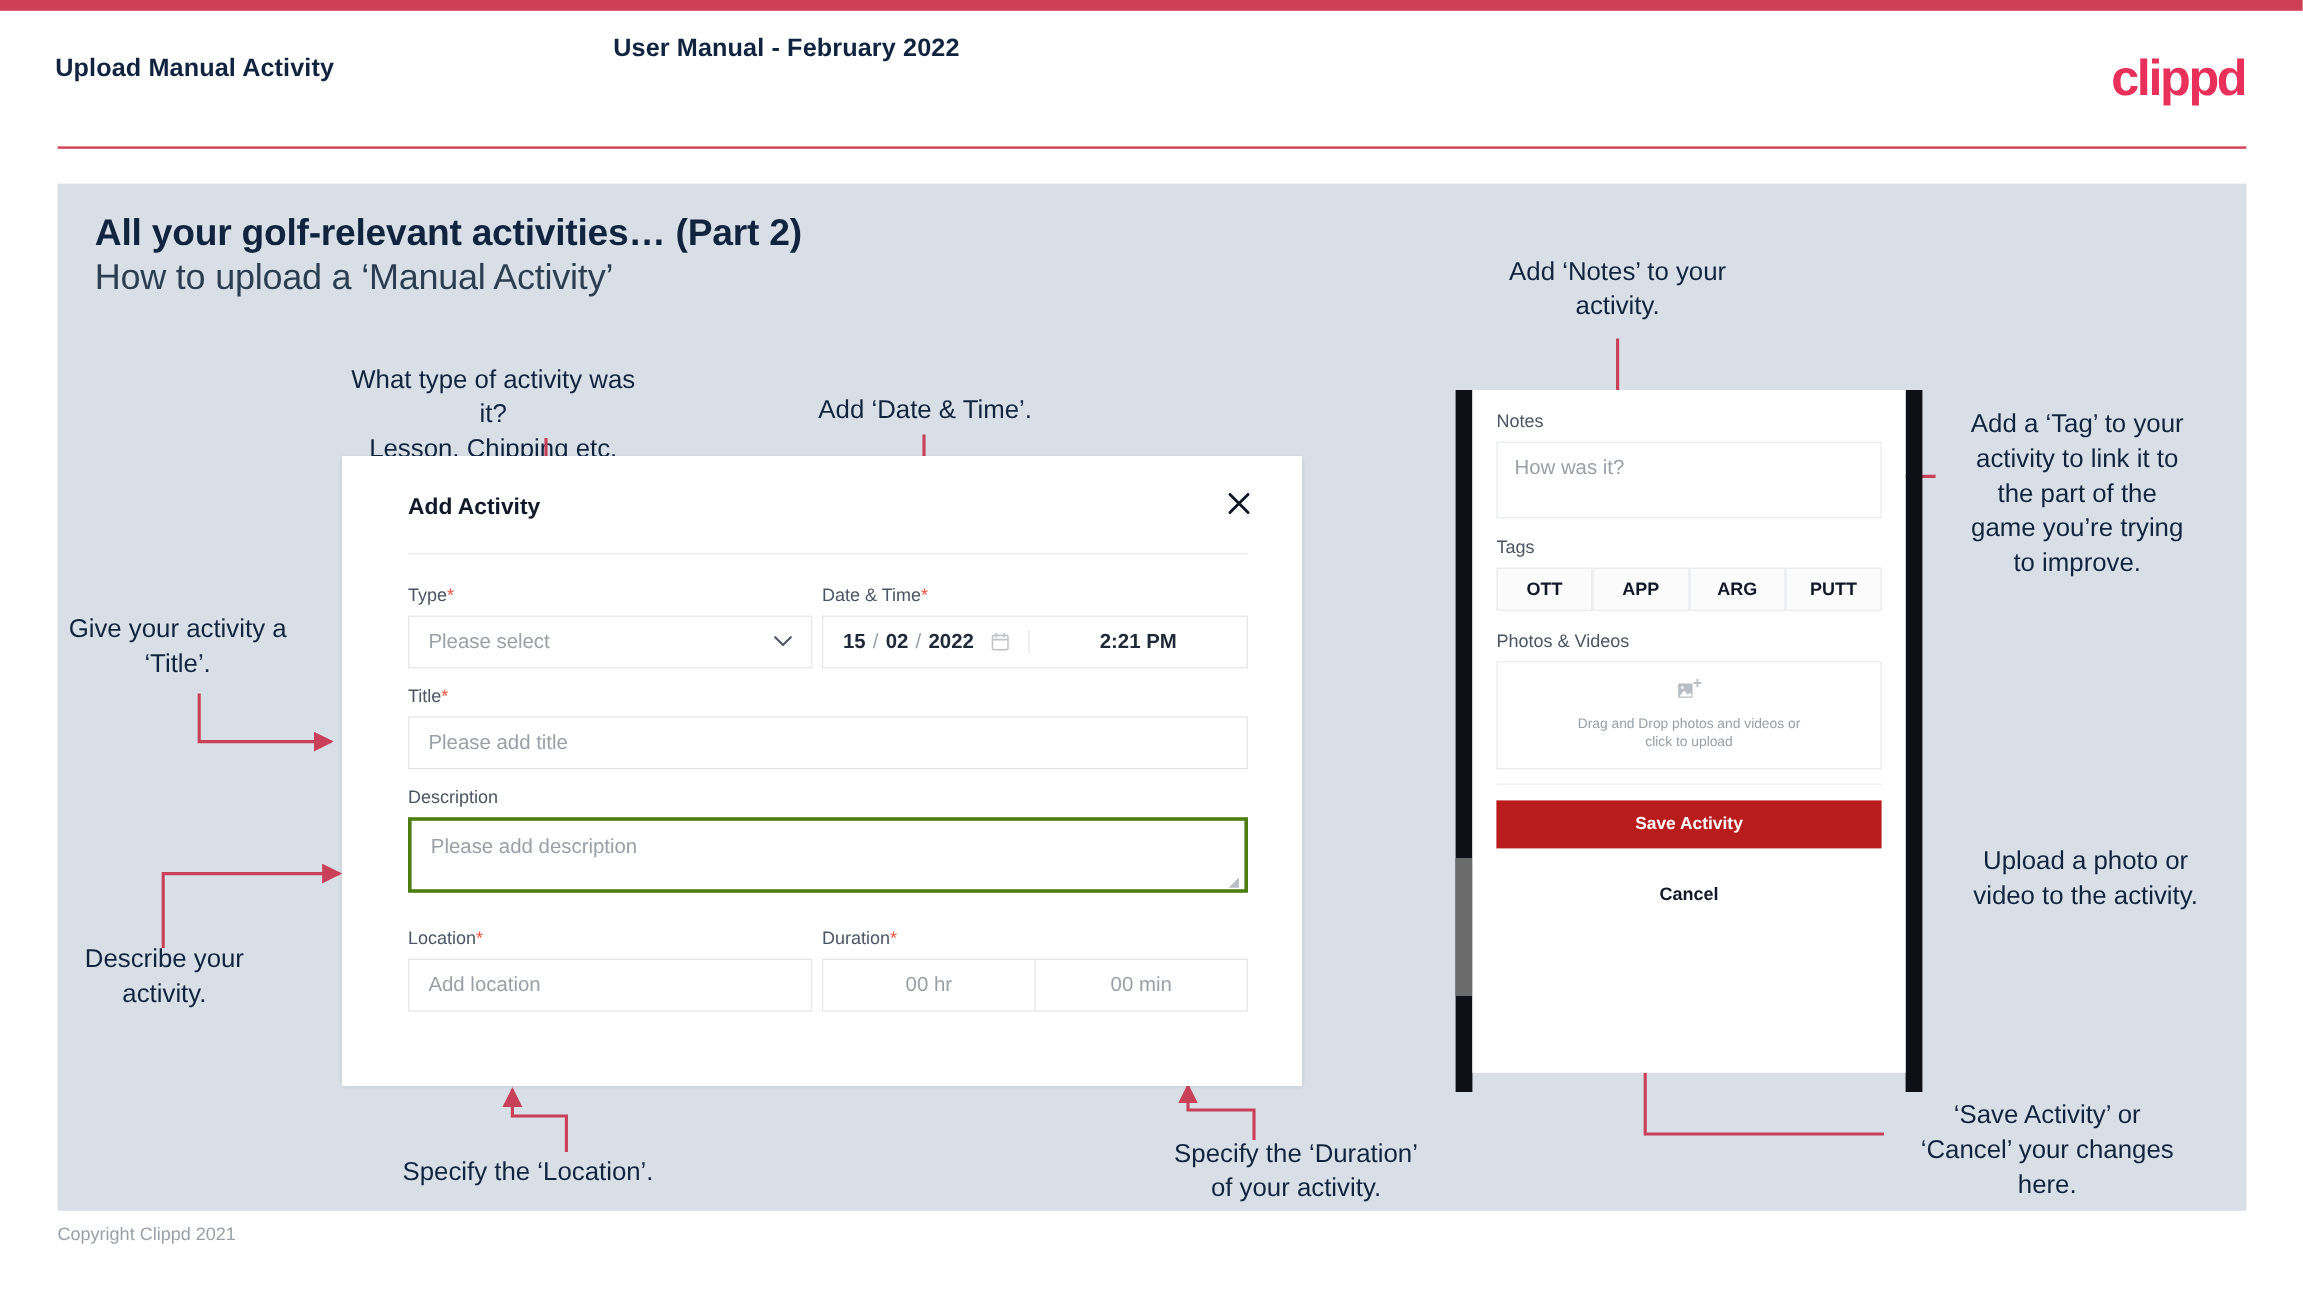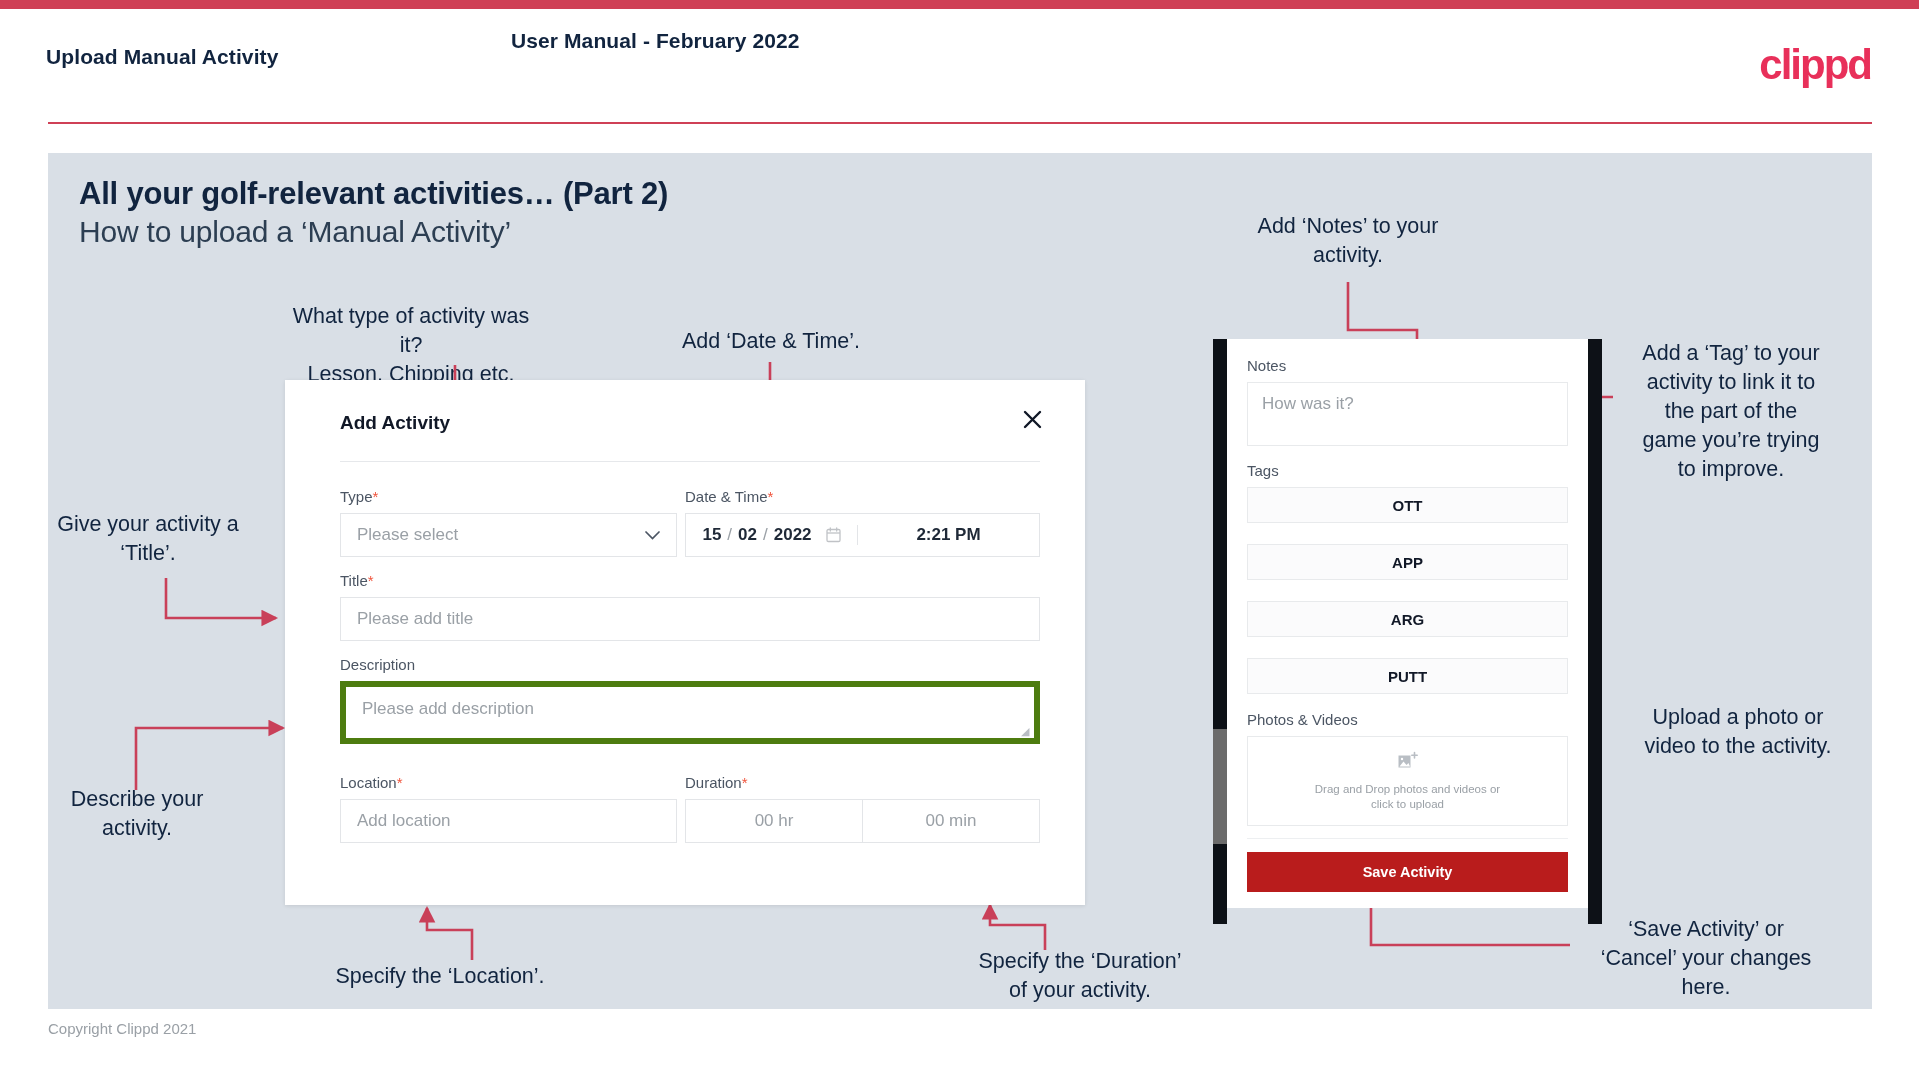--- a/index.html
+++ b/index.html
@@ -114,62 +114,62 @@
   .dt-date .sep { color:#9aa0a6; font-weight:400; }
   .cal-ico { width: 15px; height: 16px; margin-left: 8px; opacity:.55; }
   .dt-time {
     flex:1; display:flex; align-items:center; justify-content:center;
     font-size:17px; color:#1f2937; font-weight:700;
   }
 
   .grp-title { position: absolute; left: 55px; top: 192px; width: 700px; }
   .grp-desc  { position: absolute; left: 55px; top: 276px; width: 700px; }
   .ta {
-    background:#fff; border:6px solid #4d7c0f; height: 63px;
+    background:#fff; border:3px solid #4d7c0f; height: 63px;
     padding: 12px 16px; font-size: 17px; color:#9aa0a6; position:relative;
   }
   .ta .grip {
     position:absolute; right:3px; bottom:1px; width:10px; height:10px;
     color:#b9bec4; font-size:11px; line-height:10px;
     font-family:"DejaVu Sans",sans-serif;
   }
 
   .grp-loc { position: absolute; left: 55px; top: 394px; width: 337px; }
   .grp-dur { position: absolute; left: 400px; top: 394px; width: 355px; }
   .dur-box { display:flex; border:1px solid #e3e5e8; height:44px; }
   .dur-half {
     flex:1; display:flex; align-items:center; justify-content:center;
     font-size:17px; color:#9aa0a6;
   }
   .dur-half + .dur-half { border-left: 1px solid #e3e5e8; }
 
   
   .phone {
     position: absolute; left: 1213px; top: 325px;
-    width: 389px; height: 569px; margin-top: 14px;
+    width: 389px; height: 569px;
   }
   .bezel-l, .bezel-r {
     position:absolute; top:0; width: 14px; height: 585px; background:#0d1117;
   }
   .bezel-l { left: 0; }
   .bezel-r { right: 0; }
   .side-btn {
     position:absolute; left:0; top: 390px; width:14px; height:115px;
     background:#6b6b6b;
   }
   .screen {
     position:absolute; left: 14px; top: 0; right: 14px; bottom: 0;
     background:#ffffff; padding: 18px 20px 0 20px; overflow:hidden;
   }
   .p-label { font-size: 15px; color:#4b5563; margin-bottom: 8px; }
   .p-notes {
     border:1px solid #e8eaec; height: 64px; padding: 11px 14px;
     font-size: 17px; color:#9aa0a6;
   }
-  .p-tags { display:grid; grid-template-columns: 1fr; gap: 21px; }
+  .p-tags { display:grid; grid-template-columns: 1fr 1fr 1fr 1fr; gap: 0; }
   .tag {
     border:1px solid #e8eaec; background:#fbfbfc; height: 36px;
     display:flex; align-items:center; justify-content:center;
     font-size: 15px; font-weight:700; color:#111827;
   }
   .p-drop {
     border:1px solid #e8eaec; height: 90px;
     display:flex; flex-direction:column; align-items:center;
     justify-content:center; gap:7px;
   }

